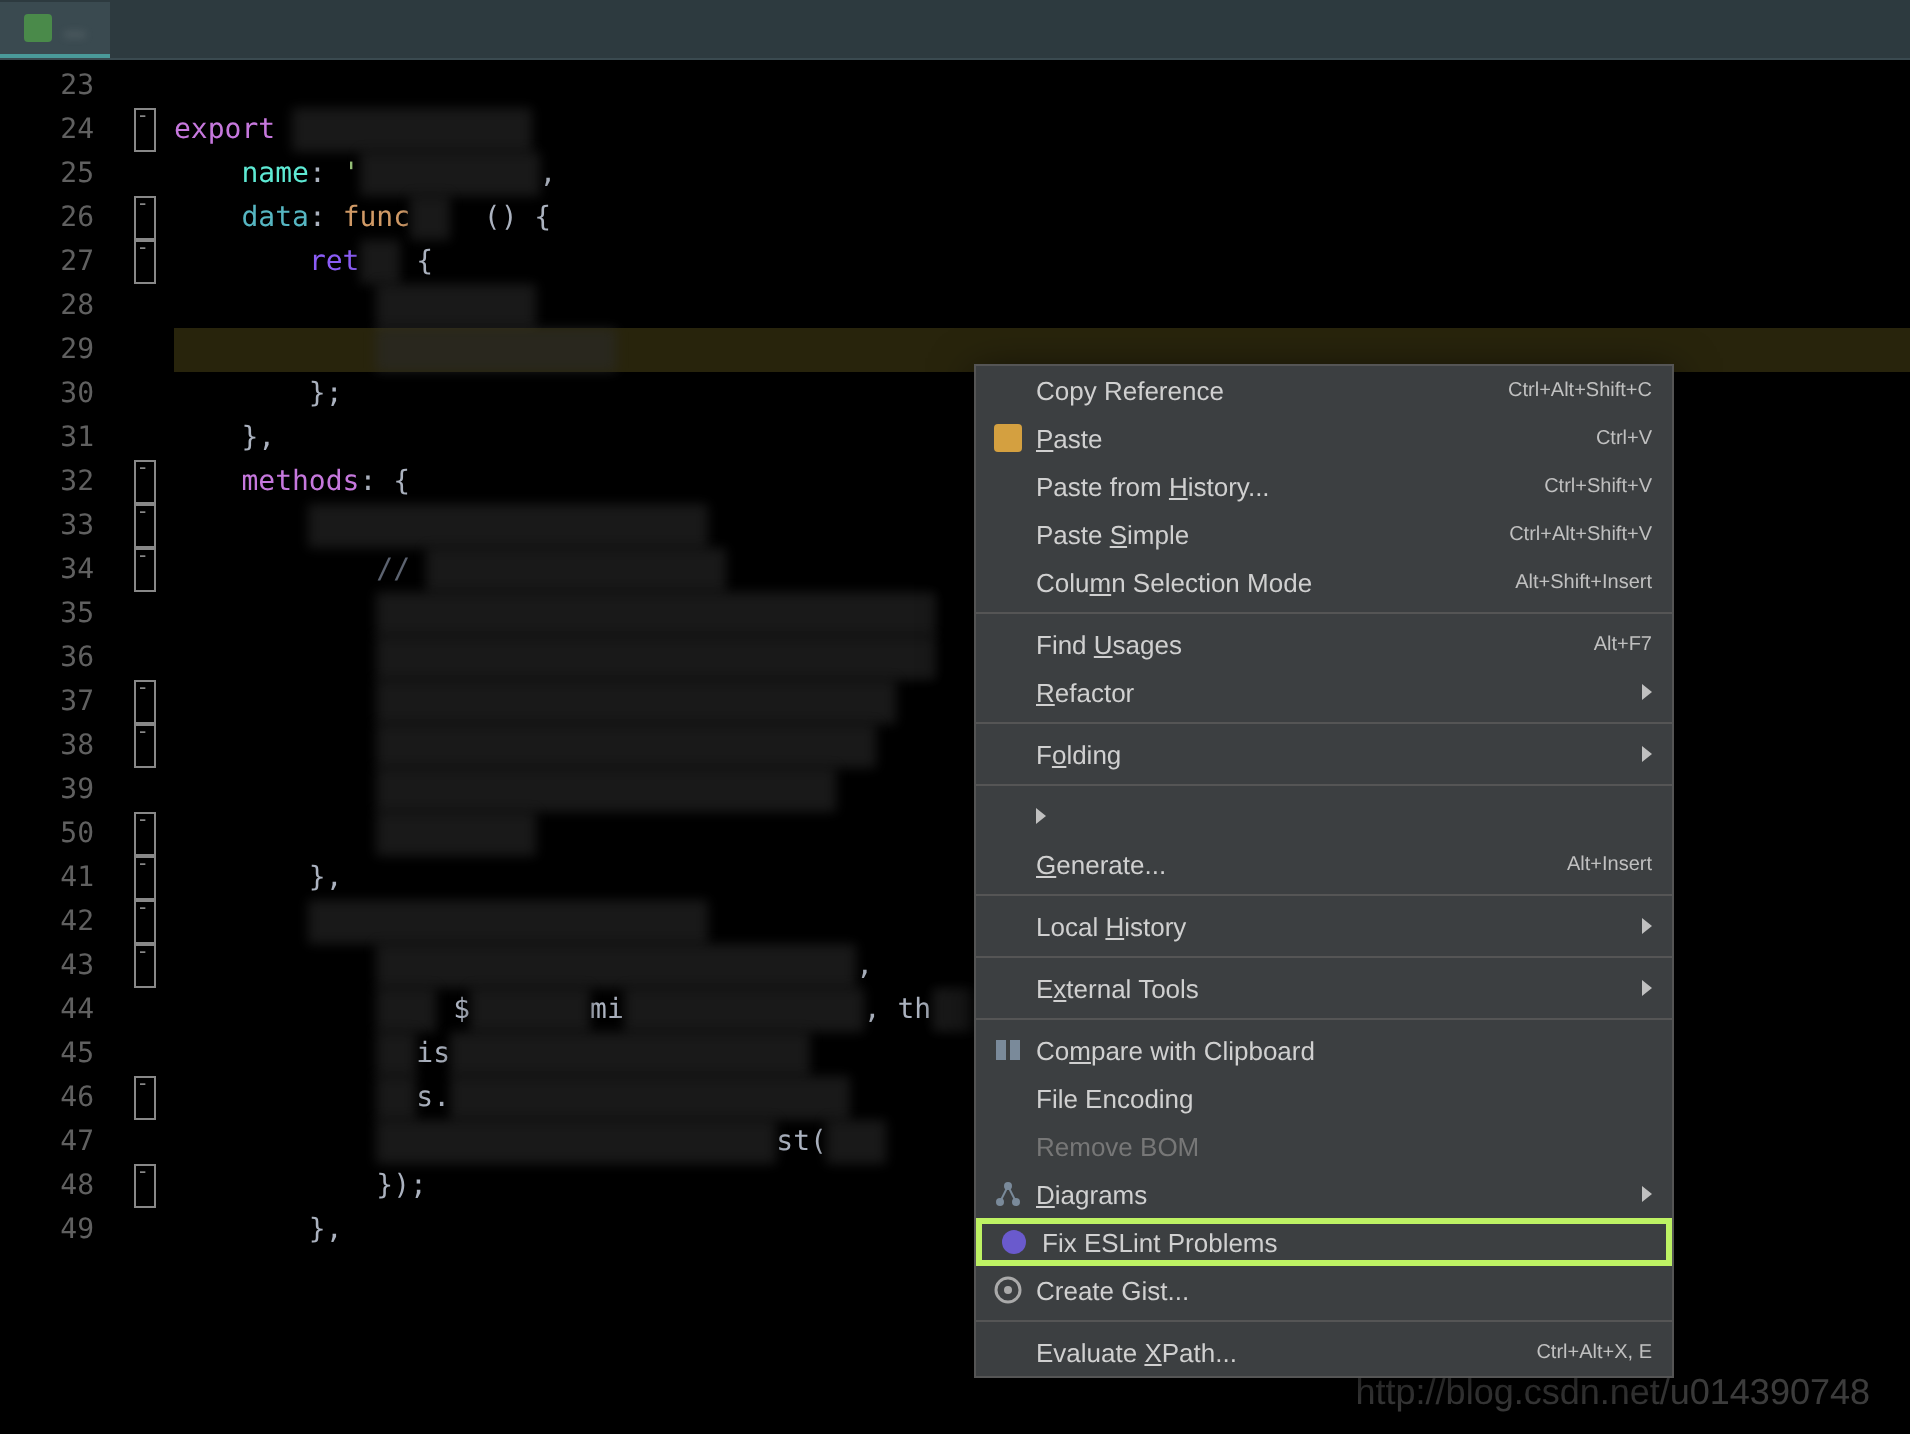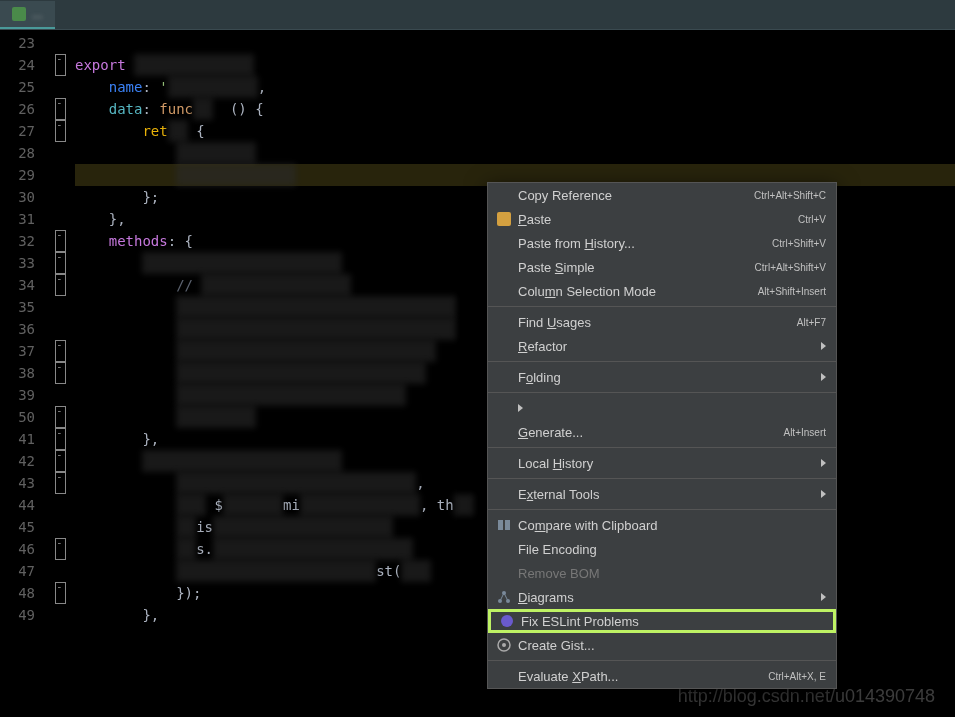--- a/index.html
+++ b/index.html
@@ -24,21 +24,21 @@
   padding: 0 12px;
   background: #3a4a50;
   border-bottom: 2px solid #4a9a9a;
   display: flex;
   align-items: center;
   gap: 6px;
   position: relative;
 }
 .tab-icon { width: 14px; height: 14px; background: #4a8a4a; border-radius: 2px; }
 .tab-text { color: #bbb; filter: blur(2px); }
-.editor-area { display: flex; height: calc(100% - 30px); position: relative; }
+.editor-area { display: flex; height: calc(100% - 30px); position: relative; margin-left: 12px; }
 .gutter {
   width: 45px;
   background: #000;
   color: #606060;
   font-family: Consolas, monospace;
   font-size: 14px;
   text-align: right;
   padding-top: 2px;
 }
 .gutter div { height: 22px; padding-right: 10px; line-height: 22px; }
@@ -75,24 +75,24 @@
   position: relative;
 }
 .code-line {
   height: 22px;
   line-height: 22px;
   white-space: pre;
   position: relative;
 }
 .line-hl { background: rgba(100, 90, 30, 0.4); position: absolute; left: 0; right: 0; height: 22px; }
 .kw-export { color: #c678dd; }
-.kw-name { color: #3b82f6; }
+.kw-name { color: #5eead4; }
 .kw-data { color: #56b6c2; }
 .kw-func { color: #d19a66; }
-.kw-ret { color: #eab308; }
+.kw-ret { color: #8b5cf6; }
 .kw-methods { color: #c678dd; }
 .sym { color: #abb2bf; }
 .str { color: #98c379; }
 .cmt { color: #5c6370; }
 .blur-patch {
   display: inline-block;
   background: #2a2a2a;
   filter: blur(3px);
   opacity: 0.6;
 }

